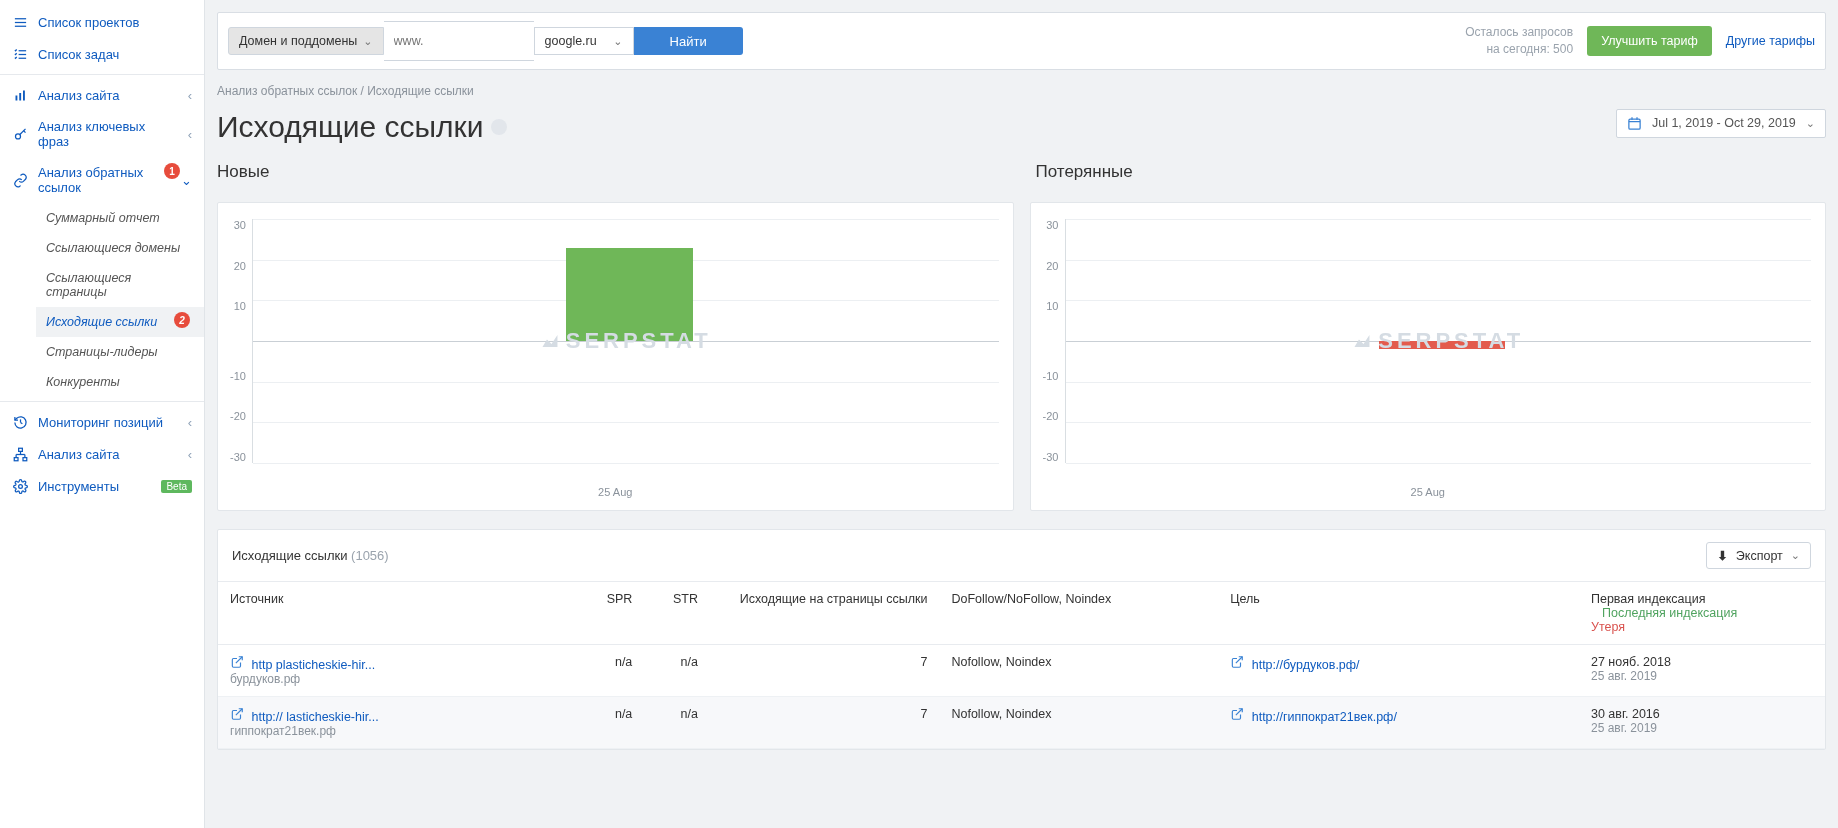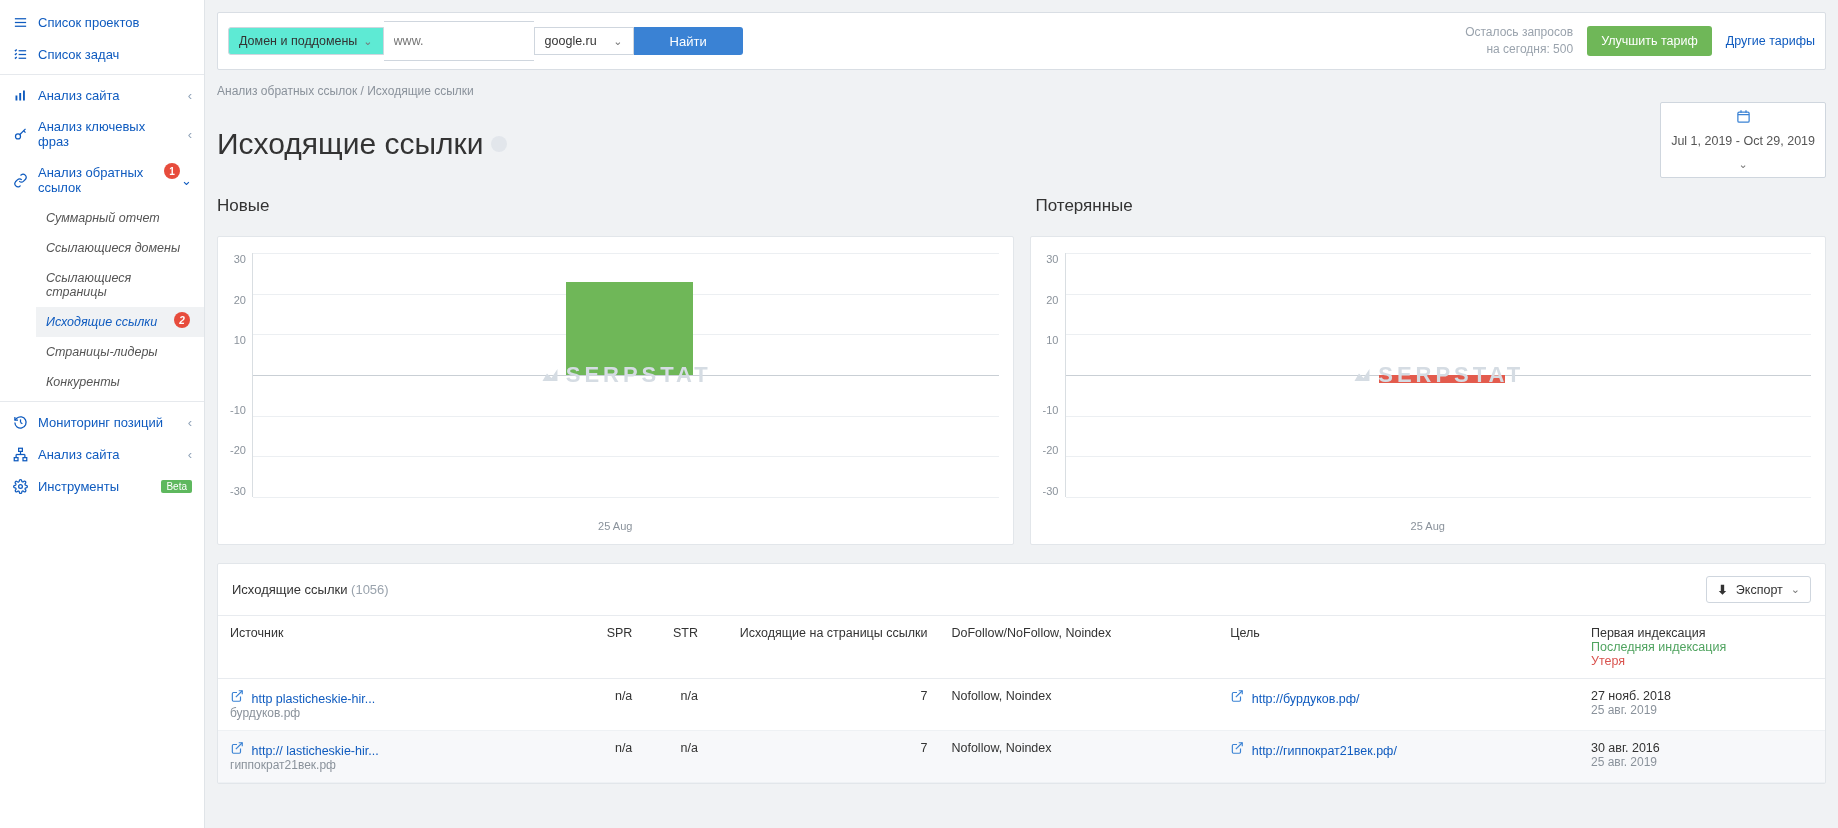--- a/index.html
+++ b/index.html
@@ -16,34 +16,34 @@
 .nav-sub { padding-left:36px; }
 .nav-sub .sub-item { padding:8px 10px; color:#555; cursor:pointer; font-size:12.5px; position:relative;font-style:italic; }
 .nav-sub .sub-item.active { background:#f0f2f4; color:#0f5bbf; }
 .nav-sub .badge { position:absolute; right:14px; top:5px; width:16px; height:16px; border-radius:50%; background:#e74c3c; color:#fff; font-size:10px; display:flex; align-items:center; justify-content:center; font-weight:bold; }
 .divider { height:1px; background:#e6e9ed; margin:4px 0; }
 .beta-badge { background:#5eb85e; color:#fff; font-size:10px; padding:1px 5px; border-radius:2px; margin-left:auto; }
 
 
 .main { flex:1; display:flex; flex-direction:column; padding:0 12px; }
 .topbar { display:flex; align-items:center; gap:0; margin-top:12px; background:#fff; border:1px solid #d9dee4; border-radius:2px; padding:8px 10px; }
-.sel-btn { height:28px; border:1px solid #cfd6de; background:#5eead4; display:flex; align-items:center; padding:0 10px; font-size:12.5px; cursor:pointer; gap:6px; }
+.sel-btn { height:28px; border:1px solid #cfd6de; background:#e5e5e5; display:flex; align-items:center; padding:0 10px; font-size:12.5px; cursor:pointer; gap:6px; }
 .sel-btn.first { border-radius:3px 0 0 3px; }
 .url-input { height:40px; border:1px solid #cfd6de; border-left:none; border-right:none; padding:0 10px; font-size:12.5px; width:150px; color:#888; outline:none; }
 .search-engine { height:28px; border:1px solid #cfd6de; background:#fff; display:flex; align-items:center; padding:0 10px; font-size:12.5px; width:100px; justify-content:space-between; cursor:pointer; }
 .find-btn { height:28px; background:#3a82d4; color:#fff; border:none; padding:0 36px; font-size:13px; cursor:pointer; border-radius:0 3px 3px 0; }
 .topbar-right { margin-left:auto; display:flex; align-items:center; gap:14px; }
 .remaining { text-align:right; color:#9aa3ad; font-size:12px; line-height:1.4; }
 .upgrade-btn { background:#6fb758; color:#fff; border:none; padding:8px 14px; font-size:12.5px; border-radius:3px; cursor:pointer; }
 .other-tariffs { color:#0f5bbf; font-size:12.5px; cursor:pointer; }
 
 .breadcrumb { color:#8a929b; font-size:12px; margin-top:14px; }
 .page-title { font-size:30px; color:#333; margin-top:8px; font-weight:normal; display:flex; align-items:center; gap:8px; }
 .title-help { width:16px; height:16px; border-radius:50%; background:#e2e6eb; display:inline-block; }
-.date-picker { margin-left:auto; border:1px solid #cfd6de; background:#fff; padding:6px 10px; display:flex; align-items:center; gap:10px; font-size:12.5px; color:#555; cursor:pointer; border-radius:2px;flex-direction:column; }
+.date-picker { margin-left:auto; border:1px solid #cfd6de; background:#fff; padding:6px 10px; display:flex; align-items:center; gap:10px; font-size:12.5px; color:#555; cursor:pointer; border-radius:2px; }
 .page-header-row { display:flex; align-items:center; margin-top:4px; }
 
 .charts-row { display:flex; gap:16px; margin-top:20px; }
 .chart-panel { flex:1; background:#fff; border:1px solid #e2e6ea; border-radius:2px; padding:10px 0 12px 0; position:relative; }
 .chart-title-outer { font-size:17px; color:#333; margin-bottom:0; }
 .chart-body { display:flex; height:250px; padding-top:6px; }
 .y-axis { width:34px; display:flex; flex-direction:column; justify-content:space-between; align-items:flex-end; padding:0 6px 0 0; font-size:11px; color:#8a929b; }
 .plot { flex:1; position:relative; border-left:1px solid #d9dee2; margin-right:14px; }
 .grid-line { position:absolute; left:0; right:0; height:1px; background:#eceff2; }
 .zero-line { position:absolute; left:0; right:0; height:1px; background:#c9cfd5; }
@@ -62,21 +62,21 @@
 table.data { width:100%; border-collapse:collapse; font-size:12.5px; }
 table.data th { text-align:left; font-weight:normal; color:#333; padding:10px 12px; border-top:1px solid #e8ebef; border-bottom:1px solid #e8ebef; vertical-align:top; background:#fff; }
 table.data th.num { text-align:right; }
 table.data td { padding:10px 12px; border-bottom:1px solid #eef1f4; vertical-align:top; }
 table.data td.num { text-align:right; }
 table.data tr.row-even td { background:#f7f8fa; }
 .src-link { color:#0f5bbf; }
 .src-sub { color:#8a929b; font-size:12px; }
 .ext-icon { width:14px; height:14px; display:inline-block; margin-right:4px; color:#3a82d4; }
 .target-link { color:#0f5bbf; }
-.th-last-index { color:#4fa35f; }
+.th-last-index { color:#4fa35f;margin-left:11px; }
 .th-lost { color:#d9534f; }
 .show-all { padding:14px; color:#0f5bbf; font-size:13px; border-top:1px solid #e8ebef; cursor:pointer; background:#f3f6f8; }
 svg.icn { width:15px; height:15px; }
 .chev-small { font-size:11px; color:#777; }
 </style>
 </head>
 <body>
 
 <div class="app">
 

